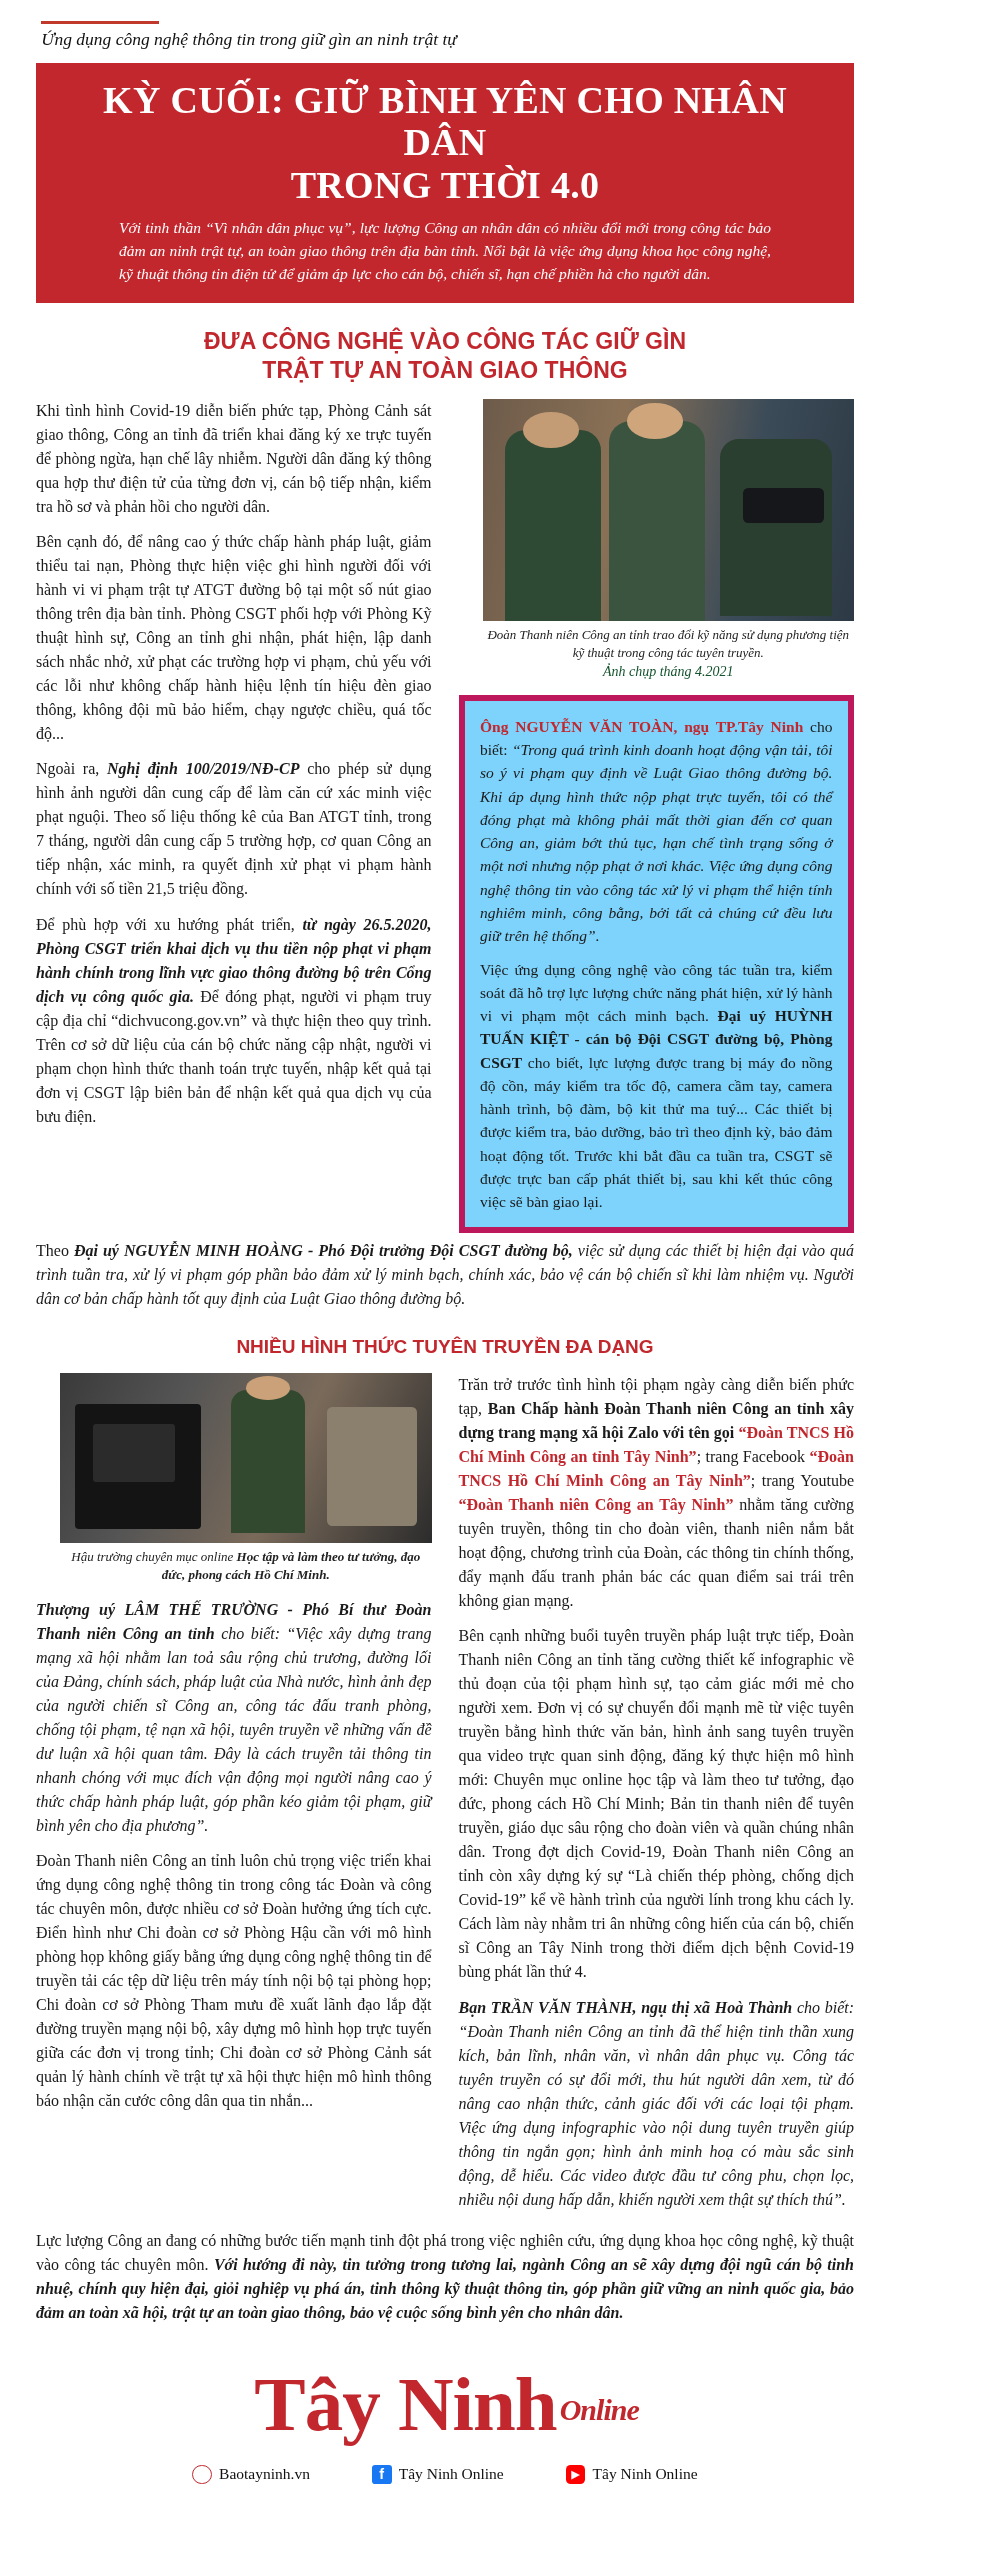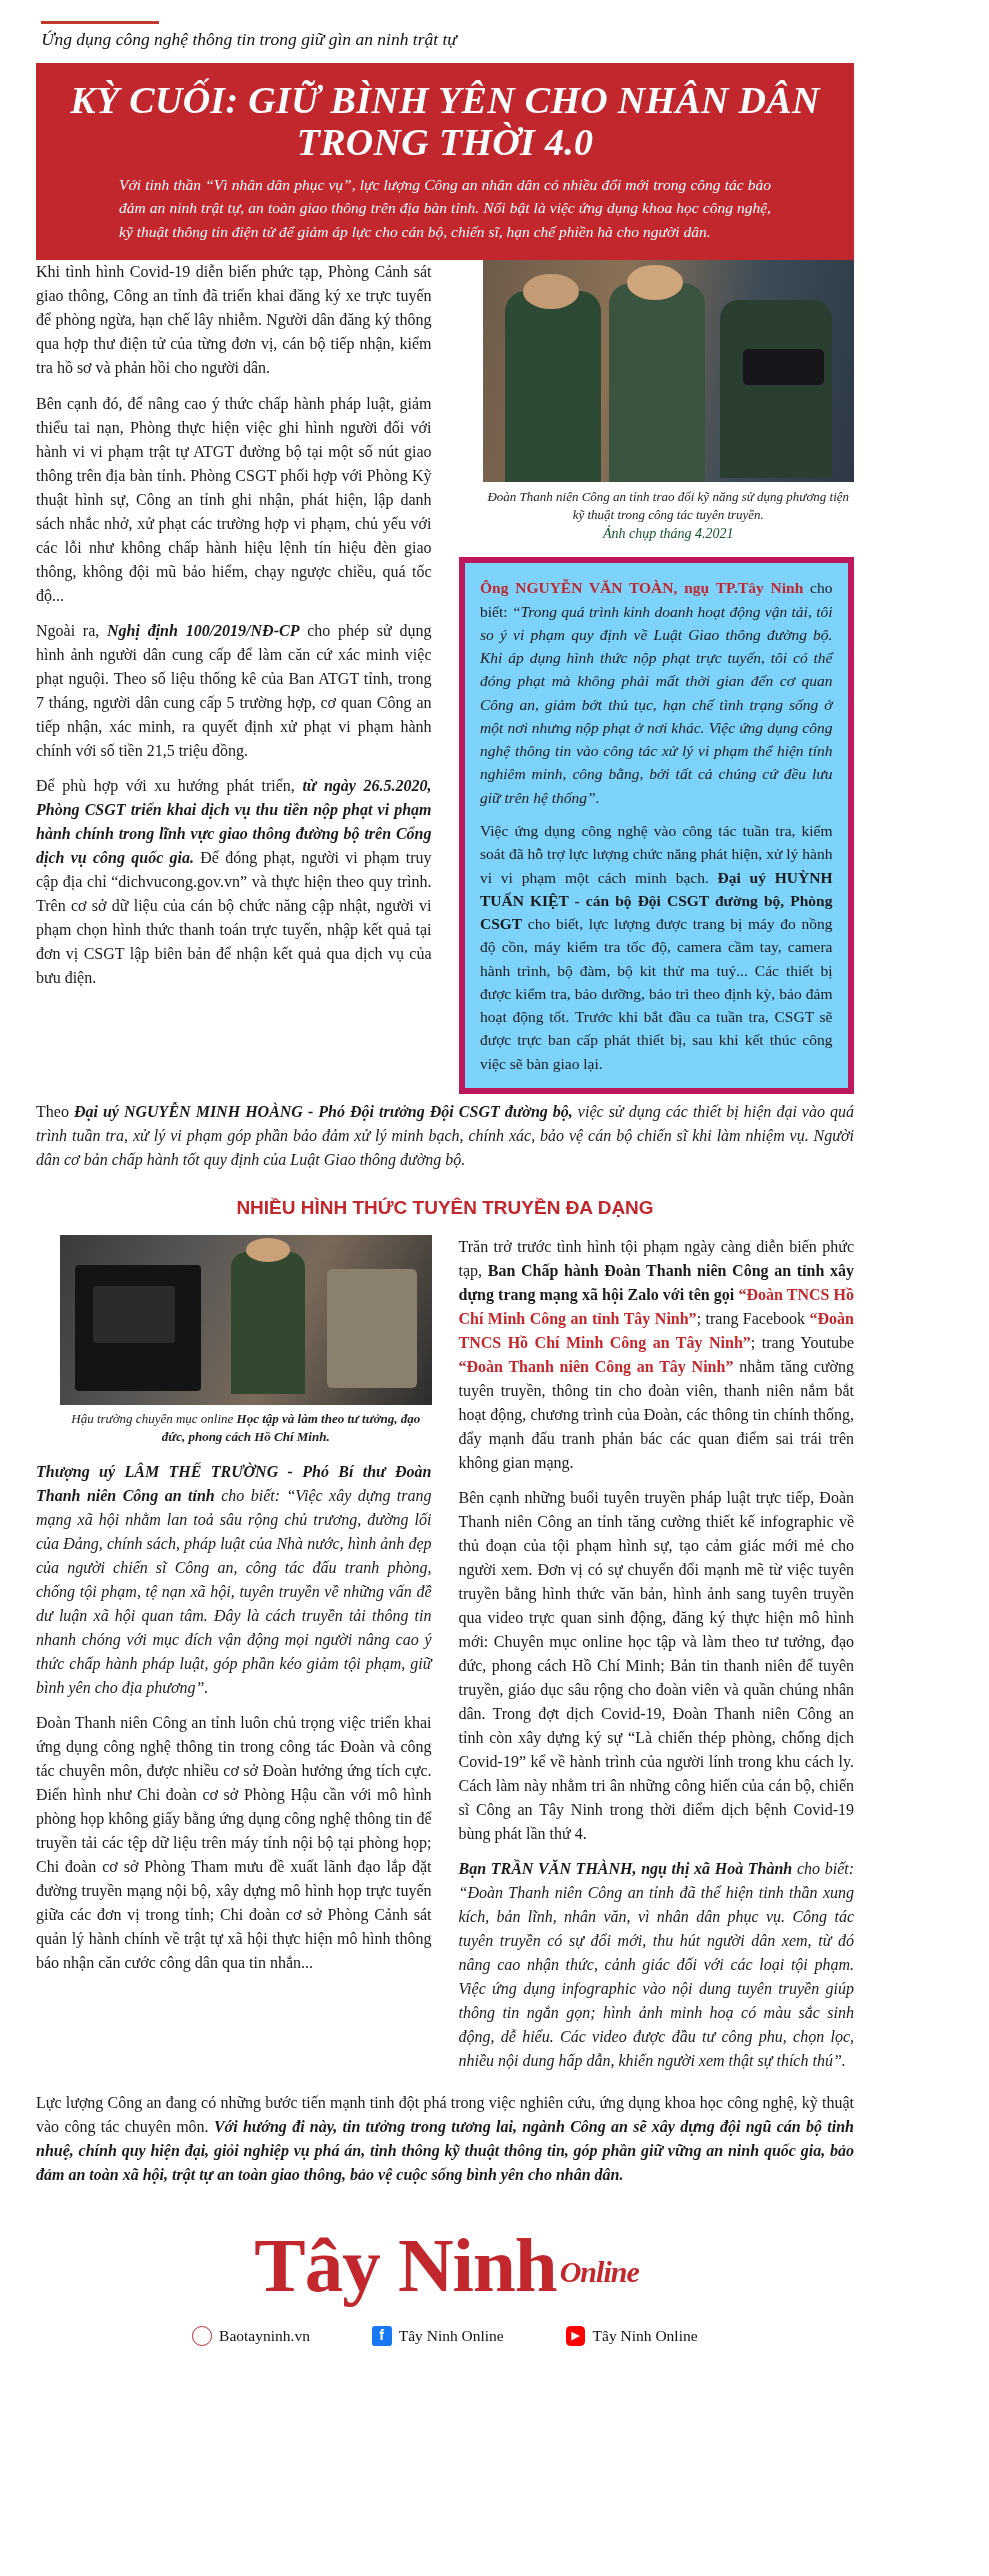--- a/index.html
+++ b/index.html
@@ -38,21 +38,20 @@
     text-align: center;
     position: relative;
   }
   .hero h1 {
     font-family: "Liberation Serif", serif;
     font-weight: bold;
     font-size: 38px;
     line-height: 1.12;
     margin: 2.1px 0 3.1px 0;
     letter-spacing: 0.3px;
-    font-style: italic;
   }
   .hero .hero-sub {
     font-family: "Liberation Serif", serif;
     font-size: 15.5px;
     font-style: italic;
     line-height: 1.5;
     text-align: justify;
     margin: 9.3px 52px 0 52px;
   }
   .section-head {
@@ -186,20 +185,24 @@
   <div class="kicker">Ứng dụng công nghệ thông tin trong giữ gìn an ninh trật tự</div>
 
   <div class="hero">
     <h1>
       <span>KỲ CUỐI: GIỮ BÌNH YÊN CHO NHÂN DÂN</span><br>
       <span>TRONG THỜI 4.0</span>
     </h1>
     <div class="hero-sub">Với tinh thần “Vì nhân dân phục vụ”, lực lượng Công an nhân dân có nhiều đổi mới trong công tác bảo đảm an ninh trật tự, an toàn giao thông trên địa bàn tỉnh. Nổi bật là việc ứng dụng khoa học công nghệ, kỹ thuật thông tin điện tử để giảm áp lực cho cán bộ, chiến sĩ, hạn chế phiền hà cho người dân.</div>
   </div>
 
+  <div class="section-head">
+    <span>ĐƯA CÔNG NGHỆ VÀO CÔNG TÁC GIỮ GÌN</span><br>
+    <span>TRẬT TỰ AN TOÀN GIAO THÔNG</span>
+  </div>
 
   <div class="cols">
     <div class="col">
       <p class="body">Khi tình hình Covid-19 diễn biến phức tạp, Phòng Cảnh sát giao thông, Công an tỉnh đã triển khai đăng ký xe trực tuyến để phòng ngừa, hạn chế lây nhiễm. Người dân đăng ký thông qua hợp thư điện tử của từng đơn vị, cán bộ tiếp nhận, kiểm tra hồ sơ và phản hồi cho người dân.</p>
       <p class="body">Bên cạnh đó, để nâng cao ý thức chấp hành pháp luật, giảm thiểu tai nạn, Phòng thực hiện việc ghi hình người đối với hành vi vi phạm trật tự ATGT đường bộ tại một số nút giao thông trên địa bàn tỉnh. Phòng CSGT phối hợp với Phòng Kỹ thuật hình sự, Công an tỉnh ghi nhận, phát hiện, lập danh sách nhắc nhở, xử phạt các trường hợp vi phạm, chủ yếu với các lỗi như không chấp hành hiệu lệnh tín hiệu đèn giao thông, không đội mũ bảo hiểm, chạy ngược chiều, quá tốc độ...</p>
       <p class="body"><span>Ngoài ra, </span><span class="bi">Nghị định 100/2019/NĐ-CP</span><span> cho phép sử dụng hình ảnh người dân cung cấp để làm căn cứ xác minh việc phạt nguội. Theo số liệu thống kê của Ban ATGT tỉnh, trong 7 tháng, người dân cung cấp 5 trường hợp, cơ quan Công an tiếp nhận, xác minh, ra quyết định xử phạt vi phạm hành chính với số tiền 21,5 triệu đồng.</span></p>
       <p class="body"><span>Để phù hợp với xu hướng phát triển, </span><span class="bi">từ ngày 26.5.2020, Phòng CSGT triển khai dịch vụ thu tiền nộp phạt vi phạm hành chính trong lĩnh vực giao thông đường bộ trên Cổng dịch vụ công quốc gia.</span><span> Để đóng phạt, người vi phạm truy cập địa chỉ “dichvucong.gov.vn” và thực hiện theo quy trình. Trên cơ sở dữ liệu của cán bộ chức năng cập nhật, người vi phạm chọn hình thức thanh toán trực tuyến, nhập kết quả tại đơn vị CSGT lập biên bản để nhận kết quả qua dịch vụ của bưu điện.</span></p>
     </div>
 
     <div class="col">

